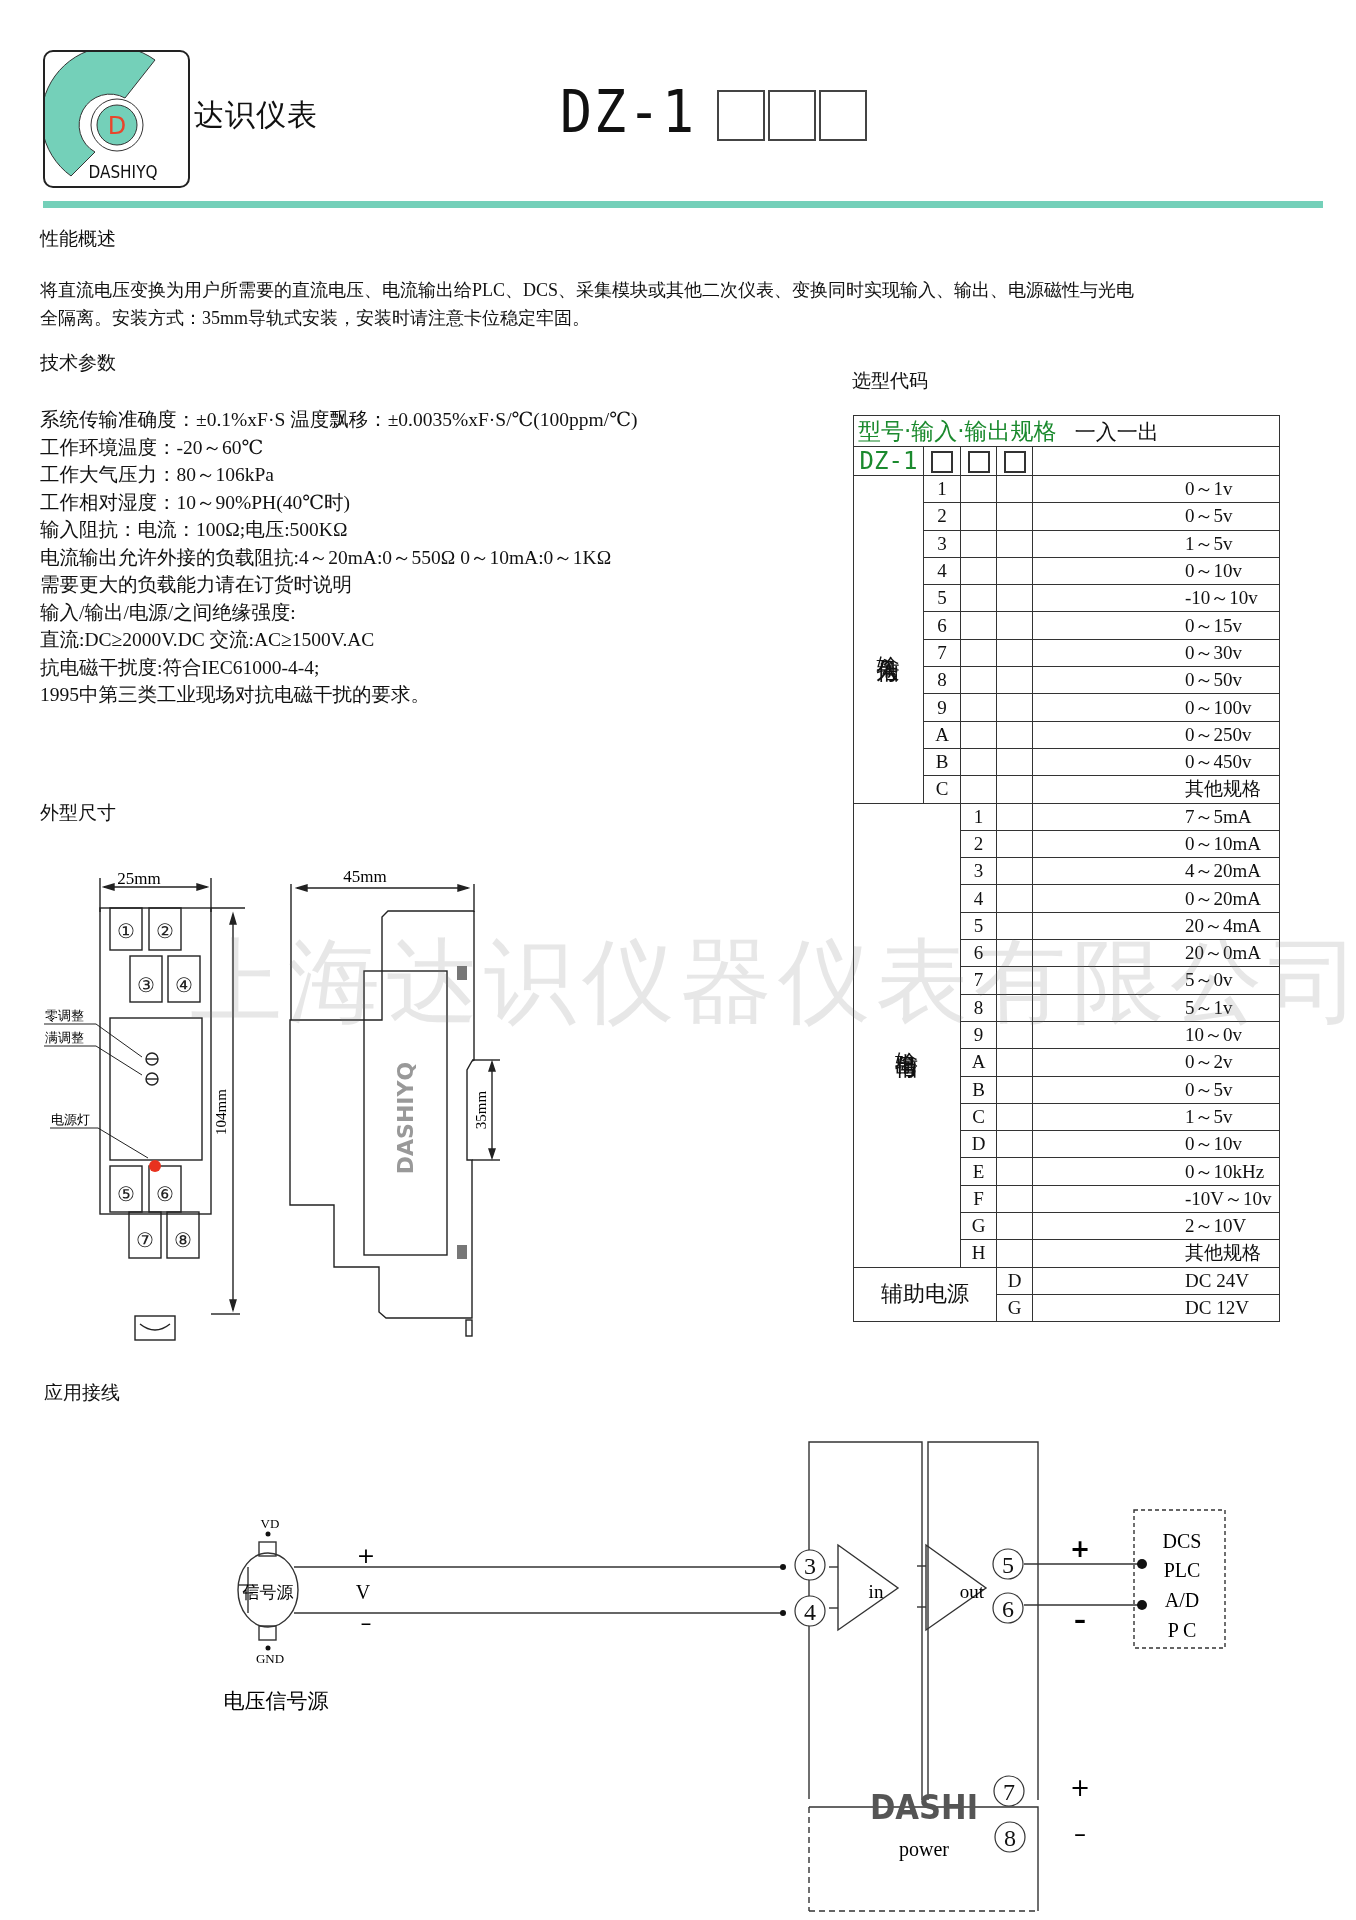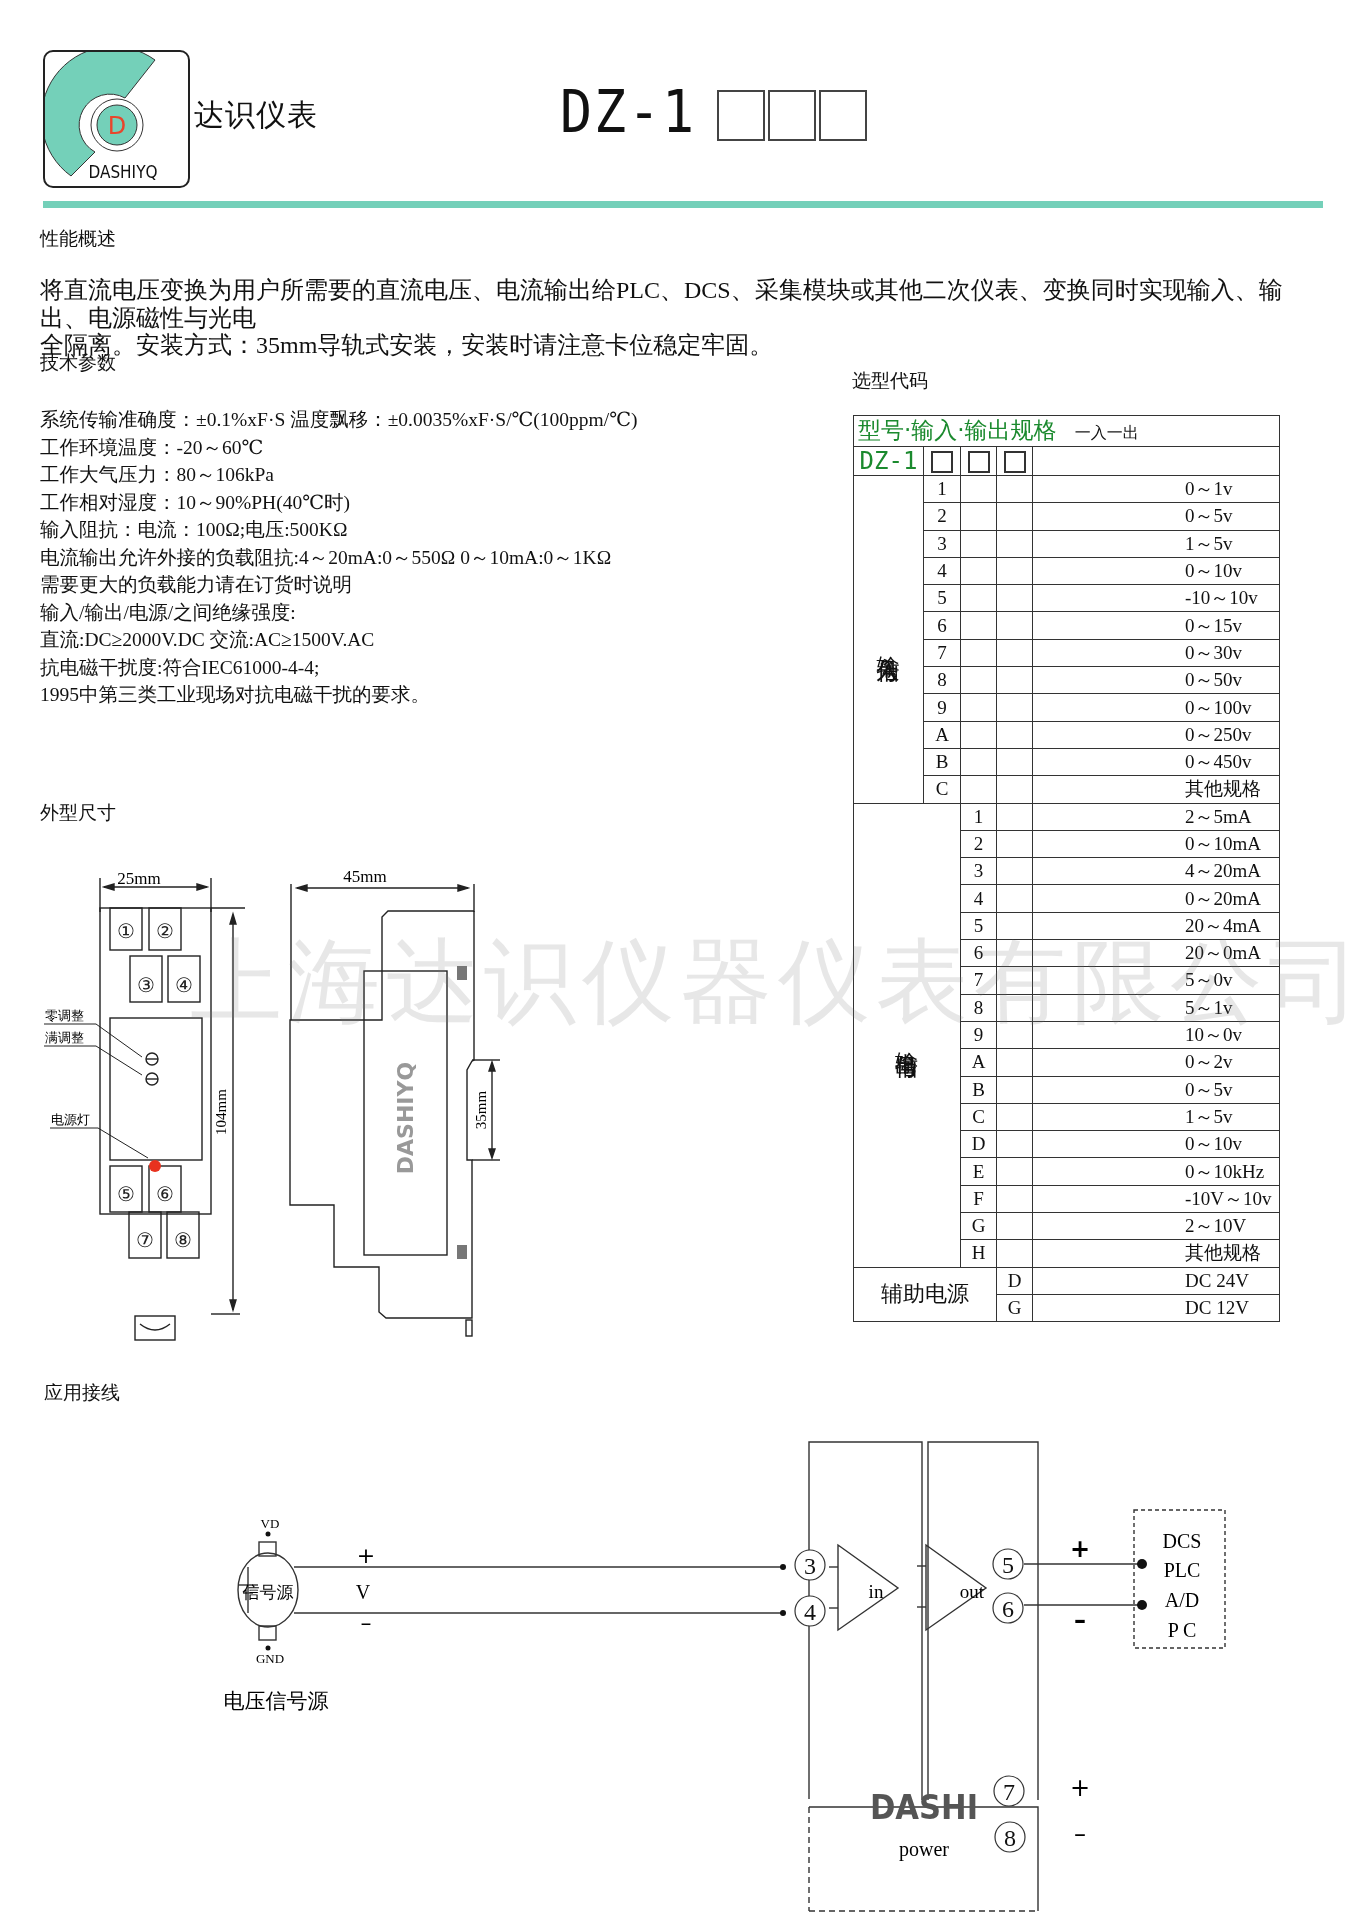--- a/index.html
+++ b/index.html
@@ -8,28 +8,28 @@
   .abs { position:absolute; }
 
   
   #logo { left:43px; top:50px; width:143px; height:134px; border:2px solid #222; border-radius:10px; background:#fff; overflow:hidden; }
   #brand-name { left:194px; top:95px; font-size:30px; font-family:"DejaVu Sans", sans-serif; letter-spacing:1px; }
   #model-title { left:560px; top:78px; font-size:58px; font-family:"DejaVu Sans Mono", "Liberation Mono", monospace; font-weight:normal; letter-spacing:2px; transform:scaleX(0.92); transform-origin:left; }
   .title-box { position:absolute; top:90px; width:44px; height:47px; border:2px solid #444; background:#fff; }
   #header-rule { left:43px; top:201px; width:1280px; height:7px; background:#74d0b9; }
 
   .section-h { font-size:19px; font-family:Liberation Serif, serif; font-weight:normal; }
-  .body-text { font-size:24px; line-height:27.5px; font-family:"Liberation Serif", "DejaVu Serif", serif; }
+  .body-text { font-size:18px; line-height:27.5px; font-family:"Liberation Serif", "DejaVu Serif", serif; }
   .spec-list { font-size:19.5px; line-height:27.5px; }
 
   
   #sel-table { left:853px; top:415px; width:427px; border-collapse:collapse; font-size:19px; table-layout:fixed; }
   #sel-table td { border:1.5px solid #333; padding:0; height:26.3px; text-align:center; vertical-align:middle; line-height:24px; font-family:"Liberation Serif", "DejaVu Serif", serif; }
   #sel-table .hdr { text-align:left; color:#1b8a2e; font-family:"DejaVu Sans", sans-serif; font-size:23px; height:30px; padding-left:4px; }
-  #sel-table .hdr .sub { color:#111; margin-left:18px; font-size:16px; }
+  #sel-table .hdr .sub { color:#111; margin-left:18px; font-size:21px; }
   #sel-table .dz { color:#1b8a2e; font-family:"DejaVu Sans Mono", monospace; font-size:24px; height:28px; }
   .cb { display:inline-block; width:18px; height:18px; border:2px solid #333; vertical-align:middle; }
   .vlabel { font-size:23px; line-height:30px; writing-mode:vertical-rl; text-orientation:upright; letter-spacing:2px; font-family:"DejaVu Sans", sans-serif; }
   #sel-table td.val { text-align:left; padding-left:12px; }
   #sel-table td.val span { display:inline-block; margin-left:140px; }
 
   
   #watermark { left:190px; top:920px; font-size:92px; color:rgba(120,120,120,0.18); letter-spacing:6px; font-family:"DejaVu Sans", sans-serif; white-space:nowrap; pointer-events:none; z-index:5; }
 
   svg text { font-family:"Liberation Serif", "DejaVu Serif", serif; }
@@ -164,21 +164,21 @@
       <tr>
         <td>C</td>
         <td></td>
         <td></td>
         <td class="val"><span>其他规格</span></td>
       </tr>
       <tr>
         <td colspan="2" rowspan="17"><span class="vlabel">输出信号</span></td>
         <td>1</td>
         <td></td>
-        <td class="val"><span>2～5mA</span></td>
+        <td class="val"><span>7～5mA</span></td>
       </tr>
       <tr>
         <td>2</td>
         <td></td>
         <td class="val"><span>0～10mA</span></td>
       </tr>
       <tr>
         <td>3</td>
         <td></td>
         <td class="val"><span>4～20mA</span></td>

